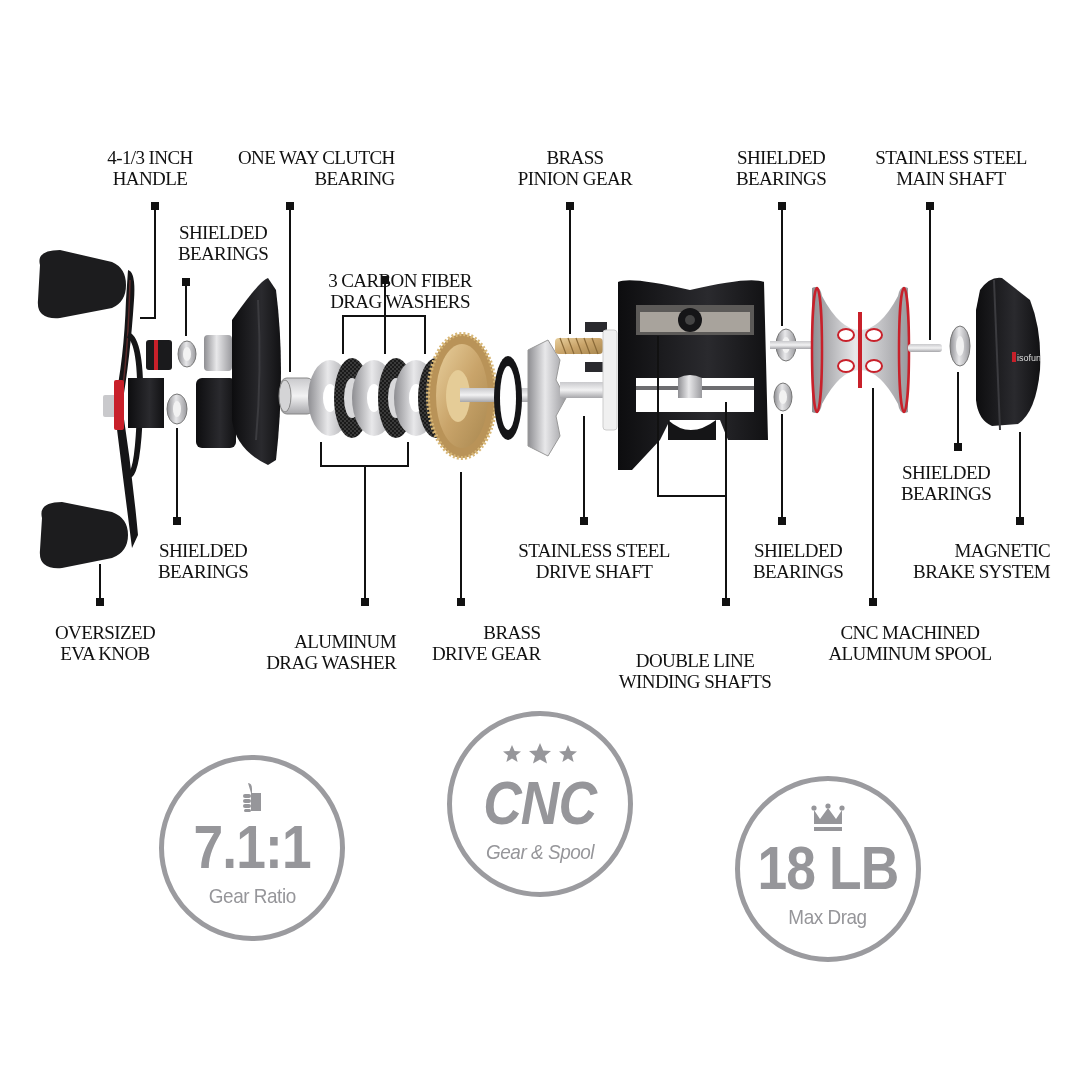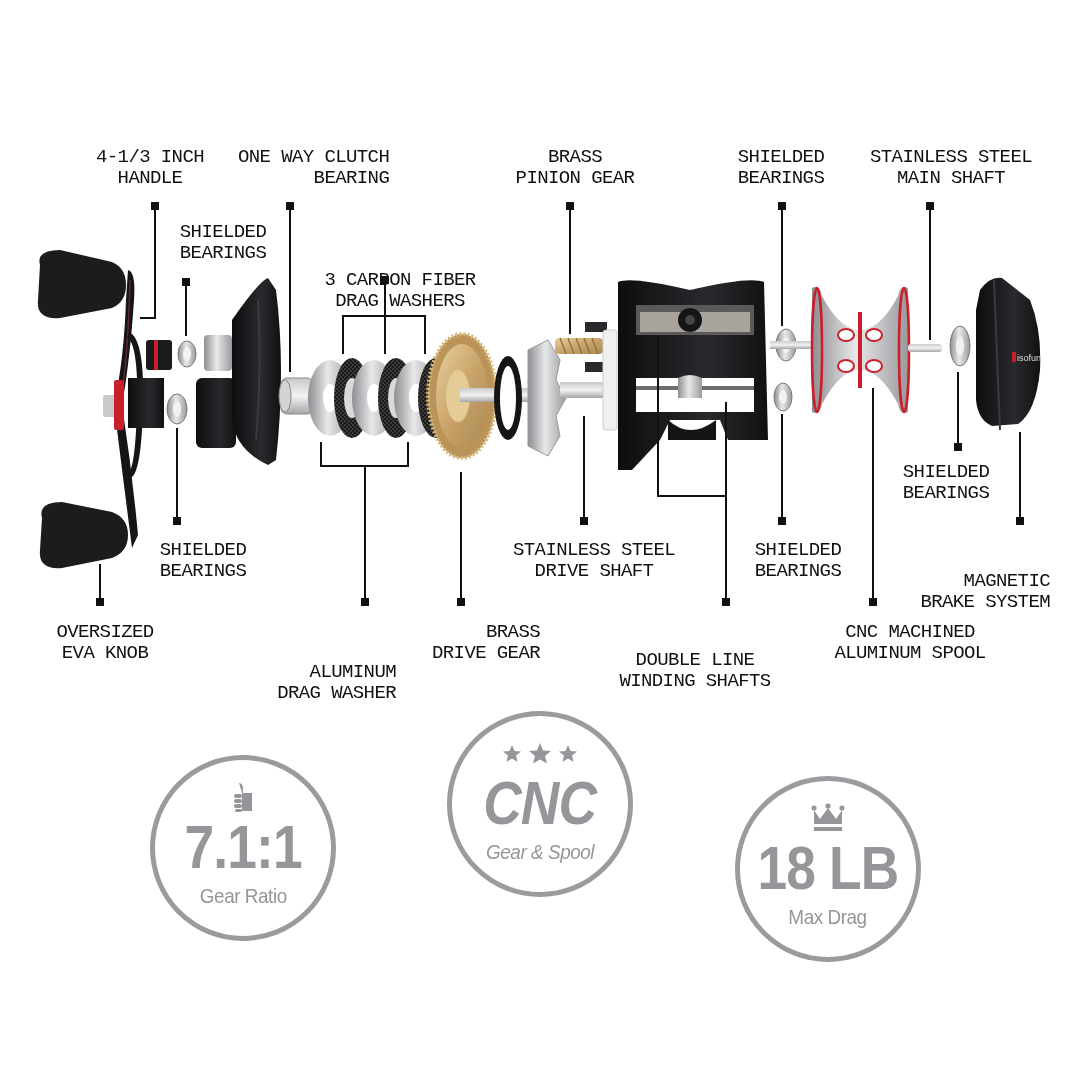--- a/index.html
+++ b/index.html
@@ -1,32 +1,32 @@
 <!DOCTYPE html>
 <html><head>
 <meta charset="utf-8">
 <style>
   * { box-sizing: border-box; margin: 0; padding: 0; }
   html, body { width: 1080px; height: 1080px; background: #ffffff; overflow: hidden; }
   body { position: relative; font-family: "Liberation Sans", sans-serif; }
 
   .label {
     position: absolute;
-    font-family: Liberation Mono, monospace;
+    font-family: Liberation Serif, serif;
     font-size: 19px;
     line-height: 21px;
     color: #111111;
     letter-spacing: -0.6px;
     text-transform: uppercase;
     white-space: nowrap;
   }
   .label span { display: block; }
   .l-center { text-align: center; }
   .l-left { text-align: right; }
-  .l-right { text-align: right; margin-top: 31px; }
+  .l-right { text-align: right; }
 
   svg.lines { position: absolute; left: 0; top: 0; width: 1080px; height: 1080px; }
 
   
   .badge {
     position: absolute;
     width: 186px; height: 186px;
     border: 5px solid #9b9b9f;
     border-radius: 50%;
     display: flex; flex-direction: column; align-items: center;
@@ -348,21 +348,21 @@
     <rect x="457" y="598" width="8" height="8"></rect>
     <rect x="580" y="517" width="8" height="8"></rect>
     <rect x="722" y="598" width="8" height="8"></rect>
     <rect x="778" y="517" width="8" height="8"></rect>
     <rect x="869" y="598" width="8" height="8"></rect>
     <rect x="954" y="443" width="8" height="8"></rect>
     <rect x="1016" y="517" width="8" height="8"></rect>
   </g>
 </svg>
 
-<div class="badge" style="left:150px; top:755px;">
+<div class="badge" style="left:159px; top:755px;">
   <div class="icon">
     <svg width="26" height="32" viewBox="0 0 26 32">
       <path d="M9,2 Q13,2 13,8 L13,12 L22,12 L22,30 L12,30 L12,12" fill="#96969a"></path>
       <rect x="4" y="13" width="8" height="4" rx="2" fill="#96969a"></rect>
       <rect x="4" y="18" width="8" height="4" rx="2" fill="#96969a"></rect>
       <rect x="4" y="23" width="8" height="4" rx="2" fill="#96969a"></rect>
       <rect x="5" y="28" width="7" height="3" rx="1.5" fill="#96969a"></rect>
     </svg>
   </div>
   <div class="value">7.1:1</div>

